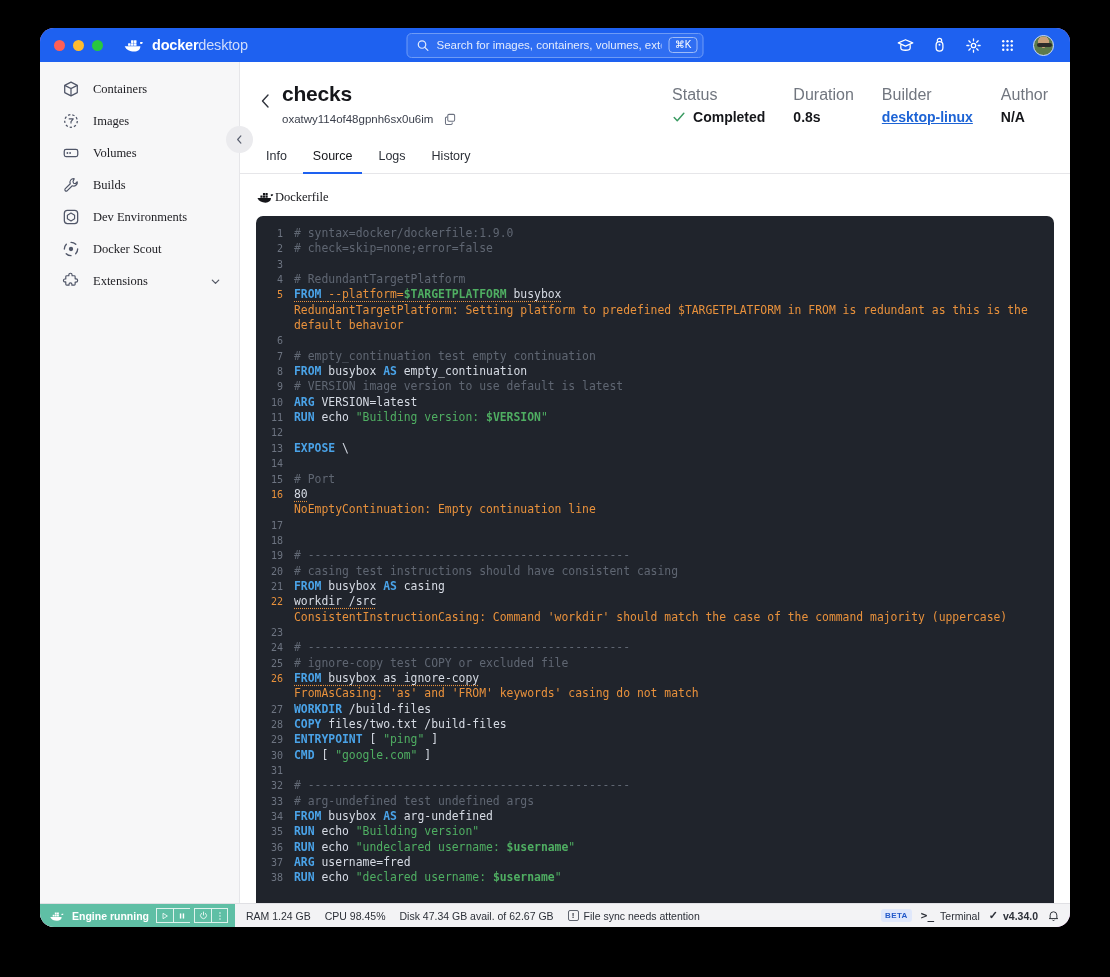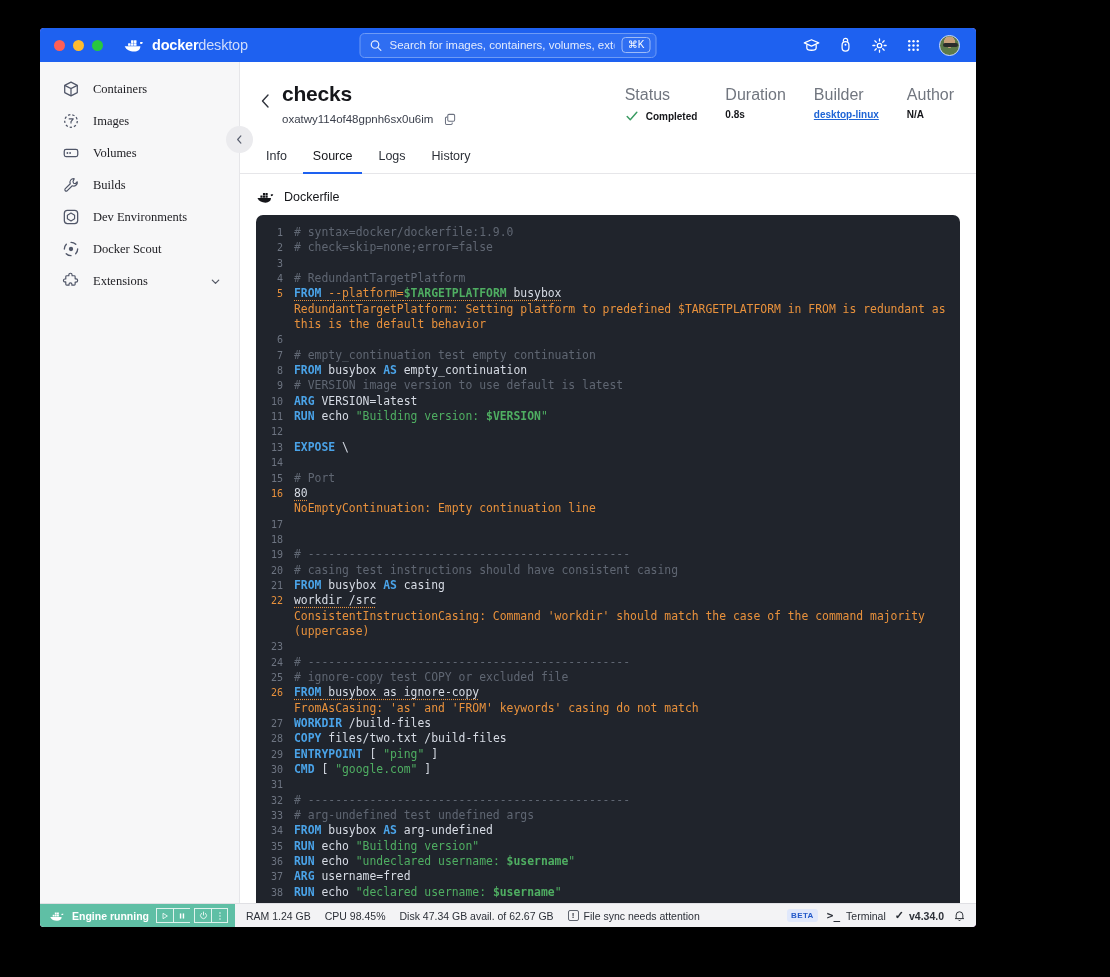--- a/index.html
+++ b/index.html
@@ -5,22 +5,22 @@
   * { box-sizing: border-box; margin: 0; padding: 0; }
   body {
     width: 1110px; height: 977px;
     background: #000000;
     font-family: "Liberation Sans", sans-serif;
     overflow: hidden;
   }
   .window {
     position: absolute;
     left: 40px; top: 28px;
-    width: 936px; height: 899px;
-    border-radius: 4px;
+    width: 1030px; height: 899px;
+    border-radius: 14px;
     overflow: hidden;
     background: #f0abfc;
     display: flex; flex-direction: column;
     box-shadow: 0 6px 30px rgba(0,0,0,0.45);
   }
 
   
   .titlebar {
     height: 34px;
     background: #1e61f0;
@@ -122,38 +122,38 @@
   .page-sub {
     display: flex; align-items: center; gap: 11px;
     margin-top: 7px;
   }
   .page-sub .id { font-size: 11.5px; color: #3a3f4b; }
   .copy-icon { width: 12px; height: 12px; color: #6b7180; cursor: pointer; }
 
   .meta-group { margin-left: auto; display: flex; gap: 28px; padding-top: 4px; }
   .meta { display: flex; flex-direction: column; gap: 5px; }
   .meta-label { font-size: 16px; color: #71767f; }
-  .meta-value { font-size: 10px; color: #15161a; font-weight: bold; display: flex; align-items: center; gap: 7px; }
+  .meta-value { font-size: 14px; color: #15161a; font-weight: bold; display: flex; align-items: center; gap: 7px; }
   .meta-value.link { color: #1c63d5; text-decoration: underline; font-weight: bold; cursor: pointer; }
   .check-icon { width: 14px; height: 14px; color: #3a9b62; }
 
   .tabs {
     display: flex; gap: 6px;
     padding: 0 16px; margin-top: 18px;
     border-bottom: 1px solid #e6e6e9;
   }
   .tab {
     font-size: 12.5px; color: #2c3038;
     padding: 6px 10px 9px; cursor: pointer;
     border-bottom: 2.5px solid transparent;
     margin-bottom: -1px;
   }
   .tab.active { font-weight: normal; color: #15161a; border-bottom-color: #1e61f0; }
 
-  .filebar { display: flex; align-items: center; gap: 9px; padding: 16px 0 11px 16px; }
+  .filebar { display: flex; padding: 16px 0 11px 16px; font-family: Liberation Serif, serif; }
   .filebar-whale { width: 19px; height: 14px; color: #15161a; }
   .filebar-name { font-size: 12.5px; color: #15161a; }
 
   
   .code-wrap {
     flex: 1; margin: 0 16px 0 16px;
     background: #20242c;
     border-radius: 7px 7px 0 0;
     overflow: hidden;
     min-height: 0;

